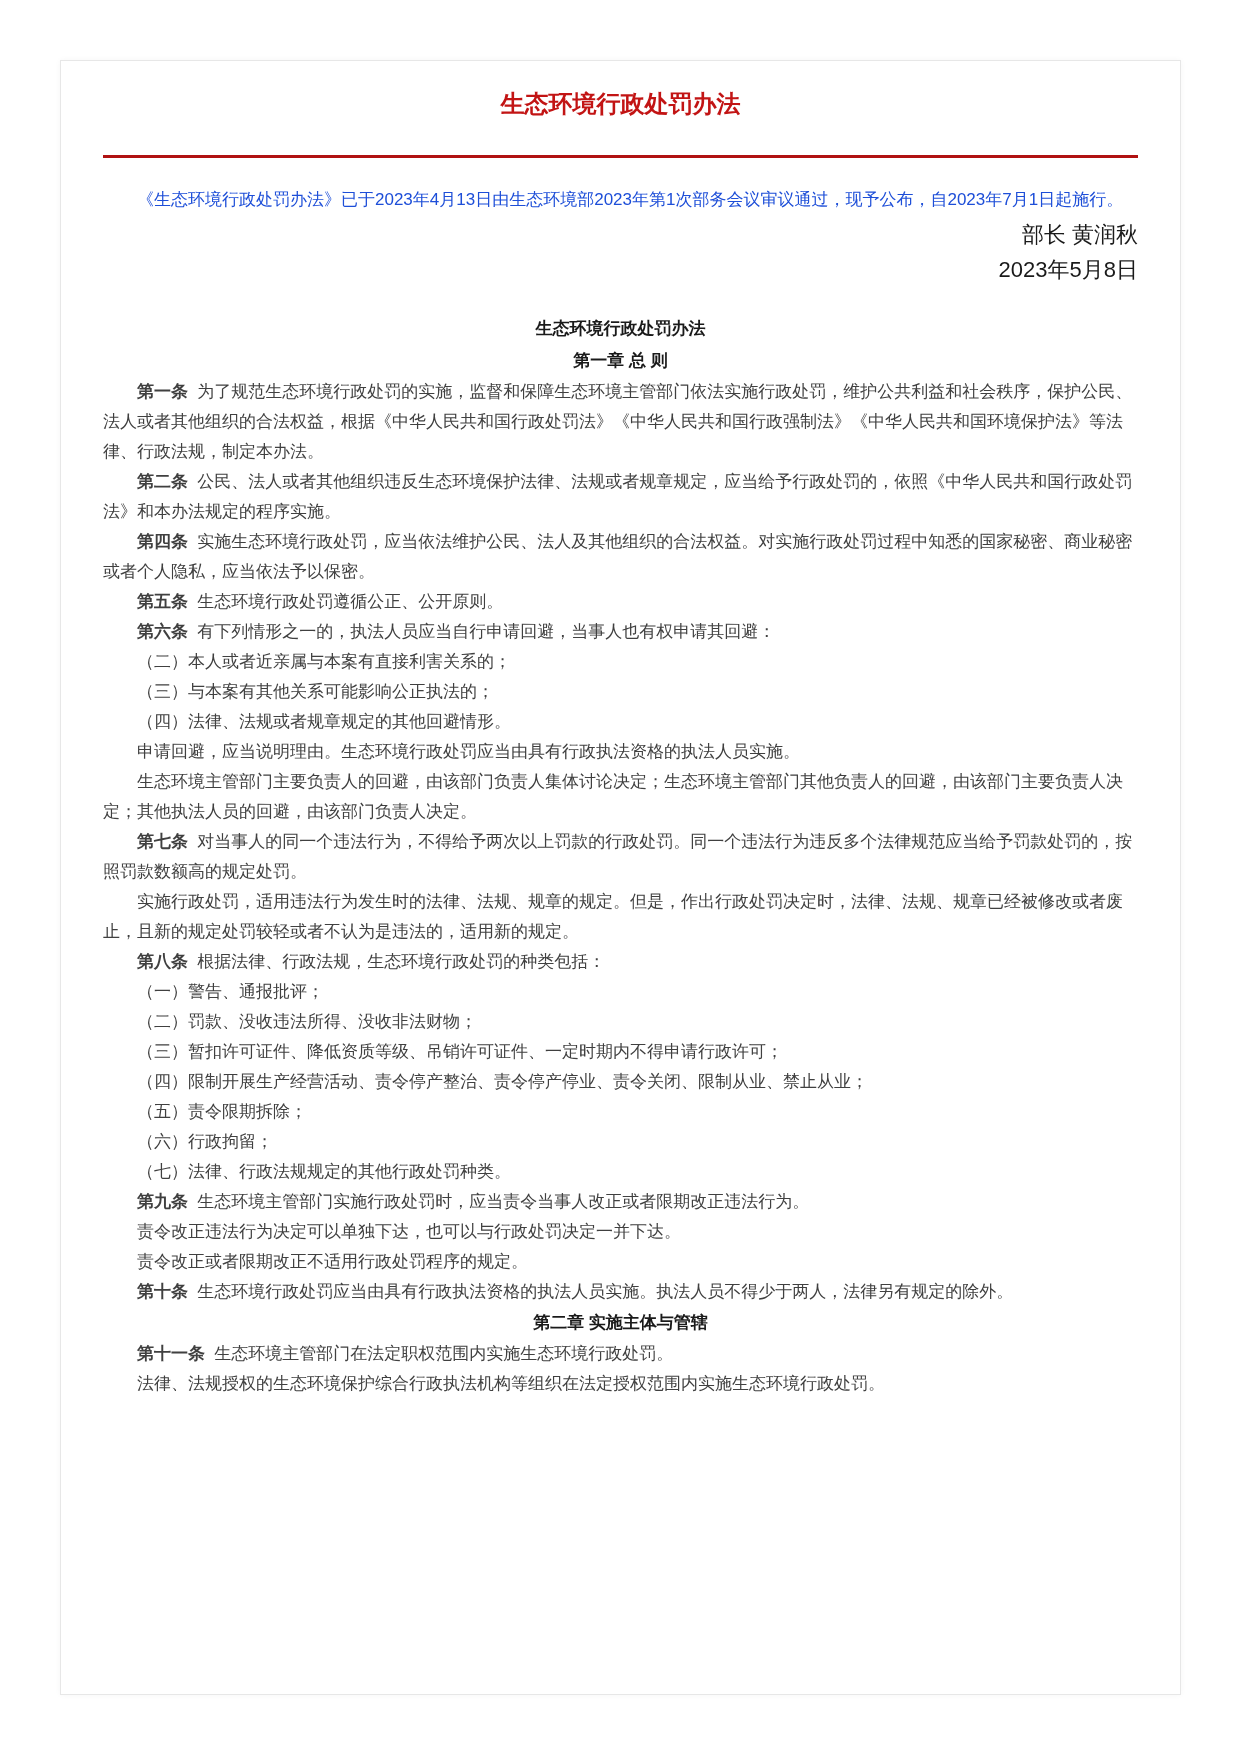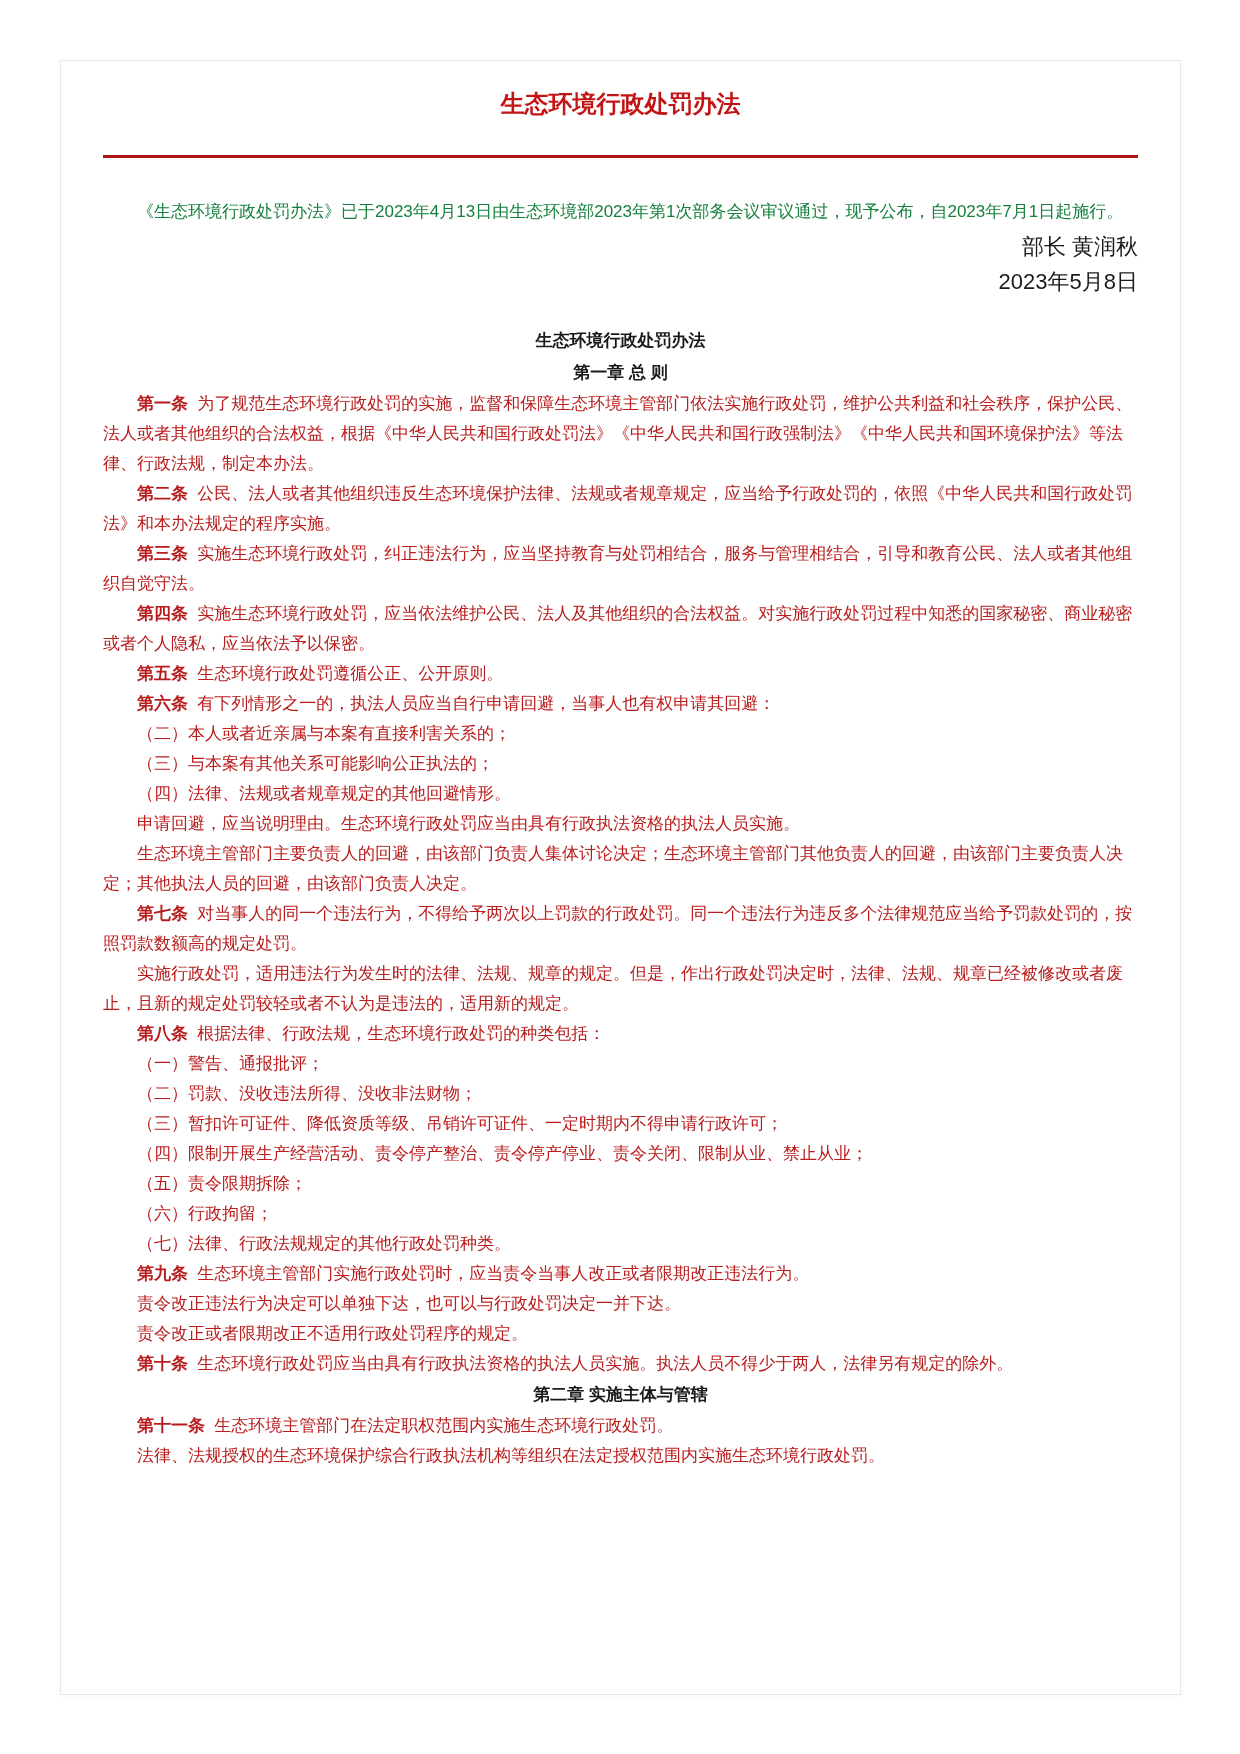--- a/index.html
+++ b/index.html
@@ -30,24 +30,24 @@
     font-weight: 700;
     line-height: 34px;
     color: #c21414;
   }
   .divider {
     height: 3px;
     background: #b01212;
     margin-top: 34px;
   }
   .intro {
-    margin: 36px 0 0 0;
+    margin: 24px 0 0 0;
     font-size: 17px;
     line-height: 35px;
-    color: #15803d;
+    color: #1d4ed8;
     text-indent: 2em;
   }
   .sig {
     margin: 0;
     font-size: 22px;
     line-height: 35px;
     color: #1a1a1a;
     text-align: right;
   }
   .doc-title {
@@ -63,21 +63,21 @@
     text-align: center;
     font-size: 17px;
     font-weight: 700;
     line-height: 32px;
     color: #1a1a1a;
   }
   .para {
     margin: 0;
     font-size: 17px;
     line-height: 30px;
-    color: #b91c1c;
+    color: #404040;
     text-indent: 2em;
   }
   .law-num {
     font-weight: 700;
     margin-right: 0.55em;
   }
 </style>
 </head>
 <body>
 
@@ -85,21 +85,20 @@
   <h1 class="main-title" style="color: rgb(194, 20, 20);">生态环境行政处罚办法</h1>
   <div class="divider" style="background: rgb(176, 18, 18);"></div>
   <p class="intro">《生态环境行政处罚办法》已于2023年4月13日由生态环境部2023年第1次部务会议审议通过，现予公布，自2023年7月1日起施行。</p>
   <p class="sig">部长 黄润秋</p>
   <p class="sig">2023年5月8日</p>
   <p class="doc-title">生态环境行政处罚办法</p>
   <div id="doc-body">
       <p class="chapter">第一章 总 则</p>
       <p class="para"><b class="law-num">第一条</b>为了规范生态环境行政处罚的实施，监督和保障生态环境主管部门依法实施行政处罚，维护公共利益和社会秩序，保护公民、法人或者其他组织的合法权益，根据《中华人民共和国行政处罚法》《中华人民共和国行政强制法》《中华人民共和国环境保护法》等法律、行政法规，制定本办法。</p>
       <p class="para"><b class="law-num">第二条</b>公民、法人或者其他组织违反生态环境保护法律、法规或者规章规定，应当给予行政处罚的，依照《中华人民共和国行政处罚法》和本办法规定的程序实施。</p>
-      <p class="para"><b class="law-num">第三条</b>实施生态环境行政处罚，纠正违法行为，应当坚持教育与处罚相结合，服务与管理相结合，引导和教育公民、法人或者其他组织自觉守法。</p>
       <p class="para"><b class="law-num">第四条</b>实施生态环境行政处罚，应当依法维护公民、法人及其他组织的合法权益。对实施行政处罚过程中知悉的国家秘密、商业秘密或者个人隐私，应当依法予以保密。</p>
       <p class="para"><b class="law-num">第五条</b>生态环境行政处罚遵循公正、公开原则。</p>
       <p class="para"><b class="law-num">第六条</b>有下列情形之一的，执法人员应当自行申请回避，当事人也有权申请其回避：</p>
       <p class="para">（二）本人或者近亲属与本案有直接利害关系的；</p>
       <p class="para">（三）与本案有其他关系可能影响公正执法的；</p>
       <p class="para">（四）法律、法规或者规章规定的其他回避情形。</p>
       <p class="para">申请回避，应当说明理由。生态环境行政处罚应当由具有行政执法资格的执法人员实施。</p>
       <p class="para">生态环境主管部门主要负责人的回避，由该部门负责人集体讨论决定；生态环境主管部门其他负责人的回避，由该部门主要负责人决定；其他执法人员的回避，由该部门负责人决定。</p>
       <p class="para"><b class="law-num">第七条</b>对当事人的同一个违法行为，不得给予两次以上罚款的行政处罚。同一个违法行为违反多个法律规范应当给予罚款处罚的，按照罚款数额高的规定处罚。</p>
       <p class="para">实施行政处罚，适用违法行为发生时的法律、法规、规章的规定。但是，作出行政处罚决定时，法律、法规、规章已经被修改或者废止，且新的规定处罚较轻或者不认为是违法的，适用新的规定。</p>

